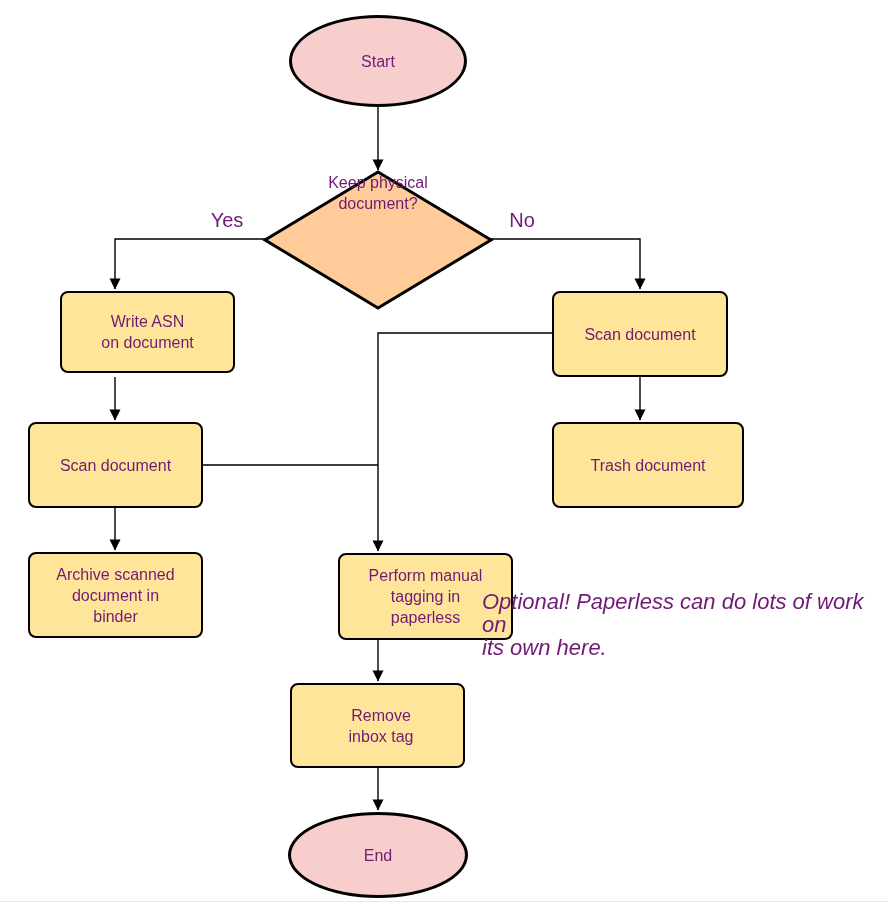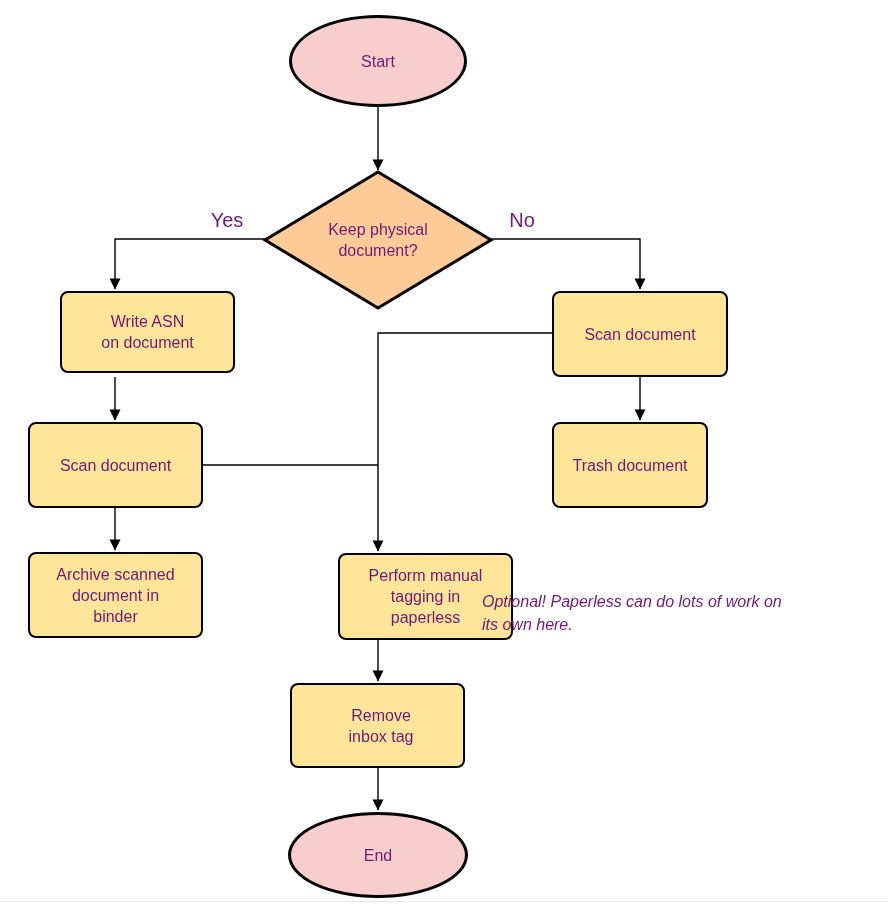--- a/index.html
+++ b/index.html
@@ -11,29 +11,29 @@
   .node{
     position:absolute;display:flex;align-items:center;justify-content:center;
     text-align:center;font-size:16px;line-height:21px;box-sizing:border-box;
     white-space:pre-line;
   }
   .process{background:#FFE599;border:2.5px solid #000;border-radius:8px;}
   .terminal{background:#F8CECC;border:3px solid #000;border-radius:50%;}
   .decision-shape{position:absolute;}
   .decision-text{
     position:absolute;left:265px;top:172px;width:226px;height:136px;
-    display:flex;align-items:center;justify-content:center;text-align:center;
+    display:flex;align-items:flex-start;justify-content:center;text-align:center;
     font-size:16px;line-height:21px;white-space:pre-line;
   }
   .edge-label{
     position:absolute;font-size:20px;line-height:18px;text-align:center;
   }
   .annotation{
     position:absolute;left:482px;top:590px;width:402px;
-    font-style:italic;font-size:16px;line-height:23px;white-space:pre-line;
+    font-style:italic;font-size:22px;line-height:23px;white-space:pre-line;
   }
   .bottom-rule{
     position:absolute;left:0;top:901px;width:888px;height:1px;background:#e9e9e9;
   }
 </style>
 </head>
 <body>
 
 <div class="stage">
 
@@ -81,21 +81,21 @@
   </div>
   <div class="node process" style="left:28px;top:552px;width:175px;height:86px;">
     <span>Archive scanned
 document in
 binder</span>
   </div>
 
   <div class="node process" style="left:552px;top:291px;width:176px;height:86px;">
     <span>Scan document</span>
   </div>
-  <div class="node process" style="left:552px;top:422px;width:156px;height:86px;">
+  <div class="node process" style="left:552px;top:422px;width:192px;height:86px;">
     <span>Trash document</span>
   </div>
 
   <div class="node process" style="left:290px;top:553px;width:175px;height:87px;margin-left:48px;">
     <span>Perform manual
 tagging in
 paperless</span>
   </div>
   <div class="node process" style="left:290px;top:683px;width:175px;height:85px;padding-left:7px;">
     <span>Remove

